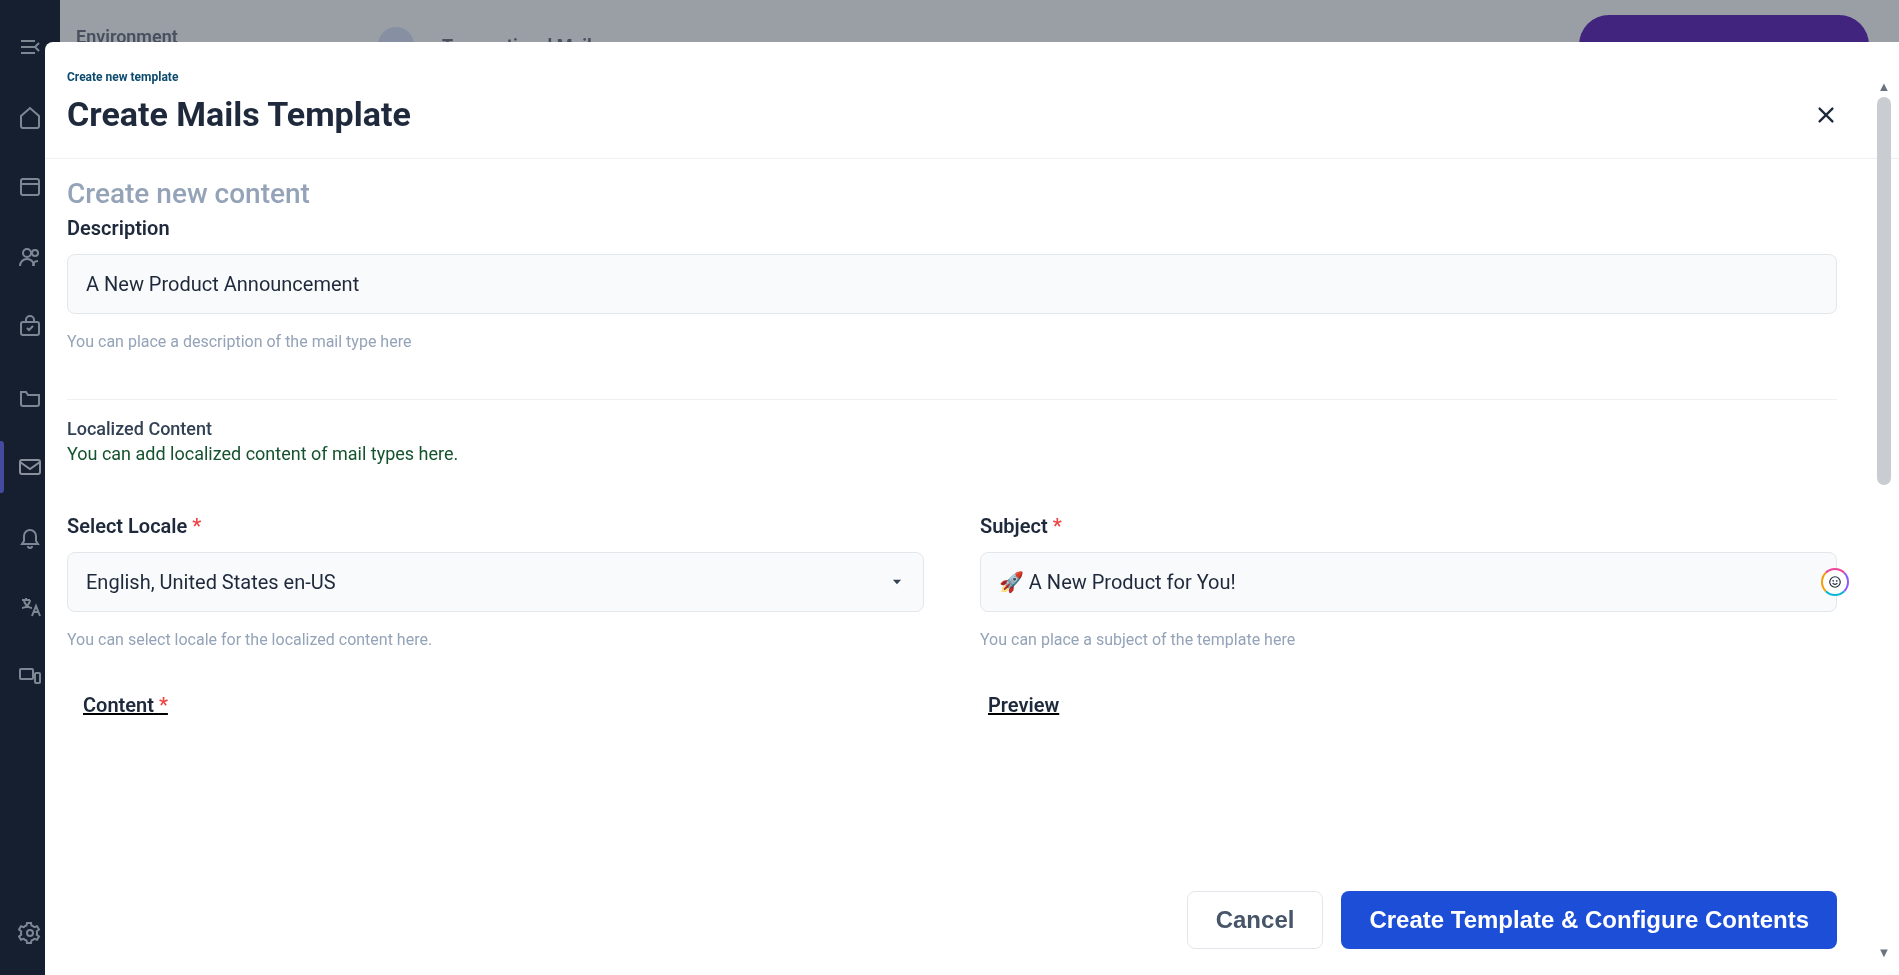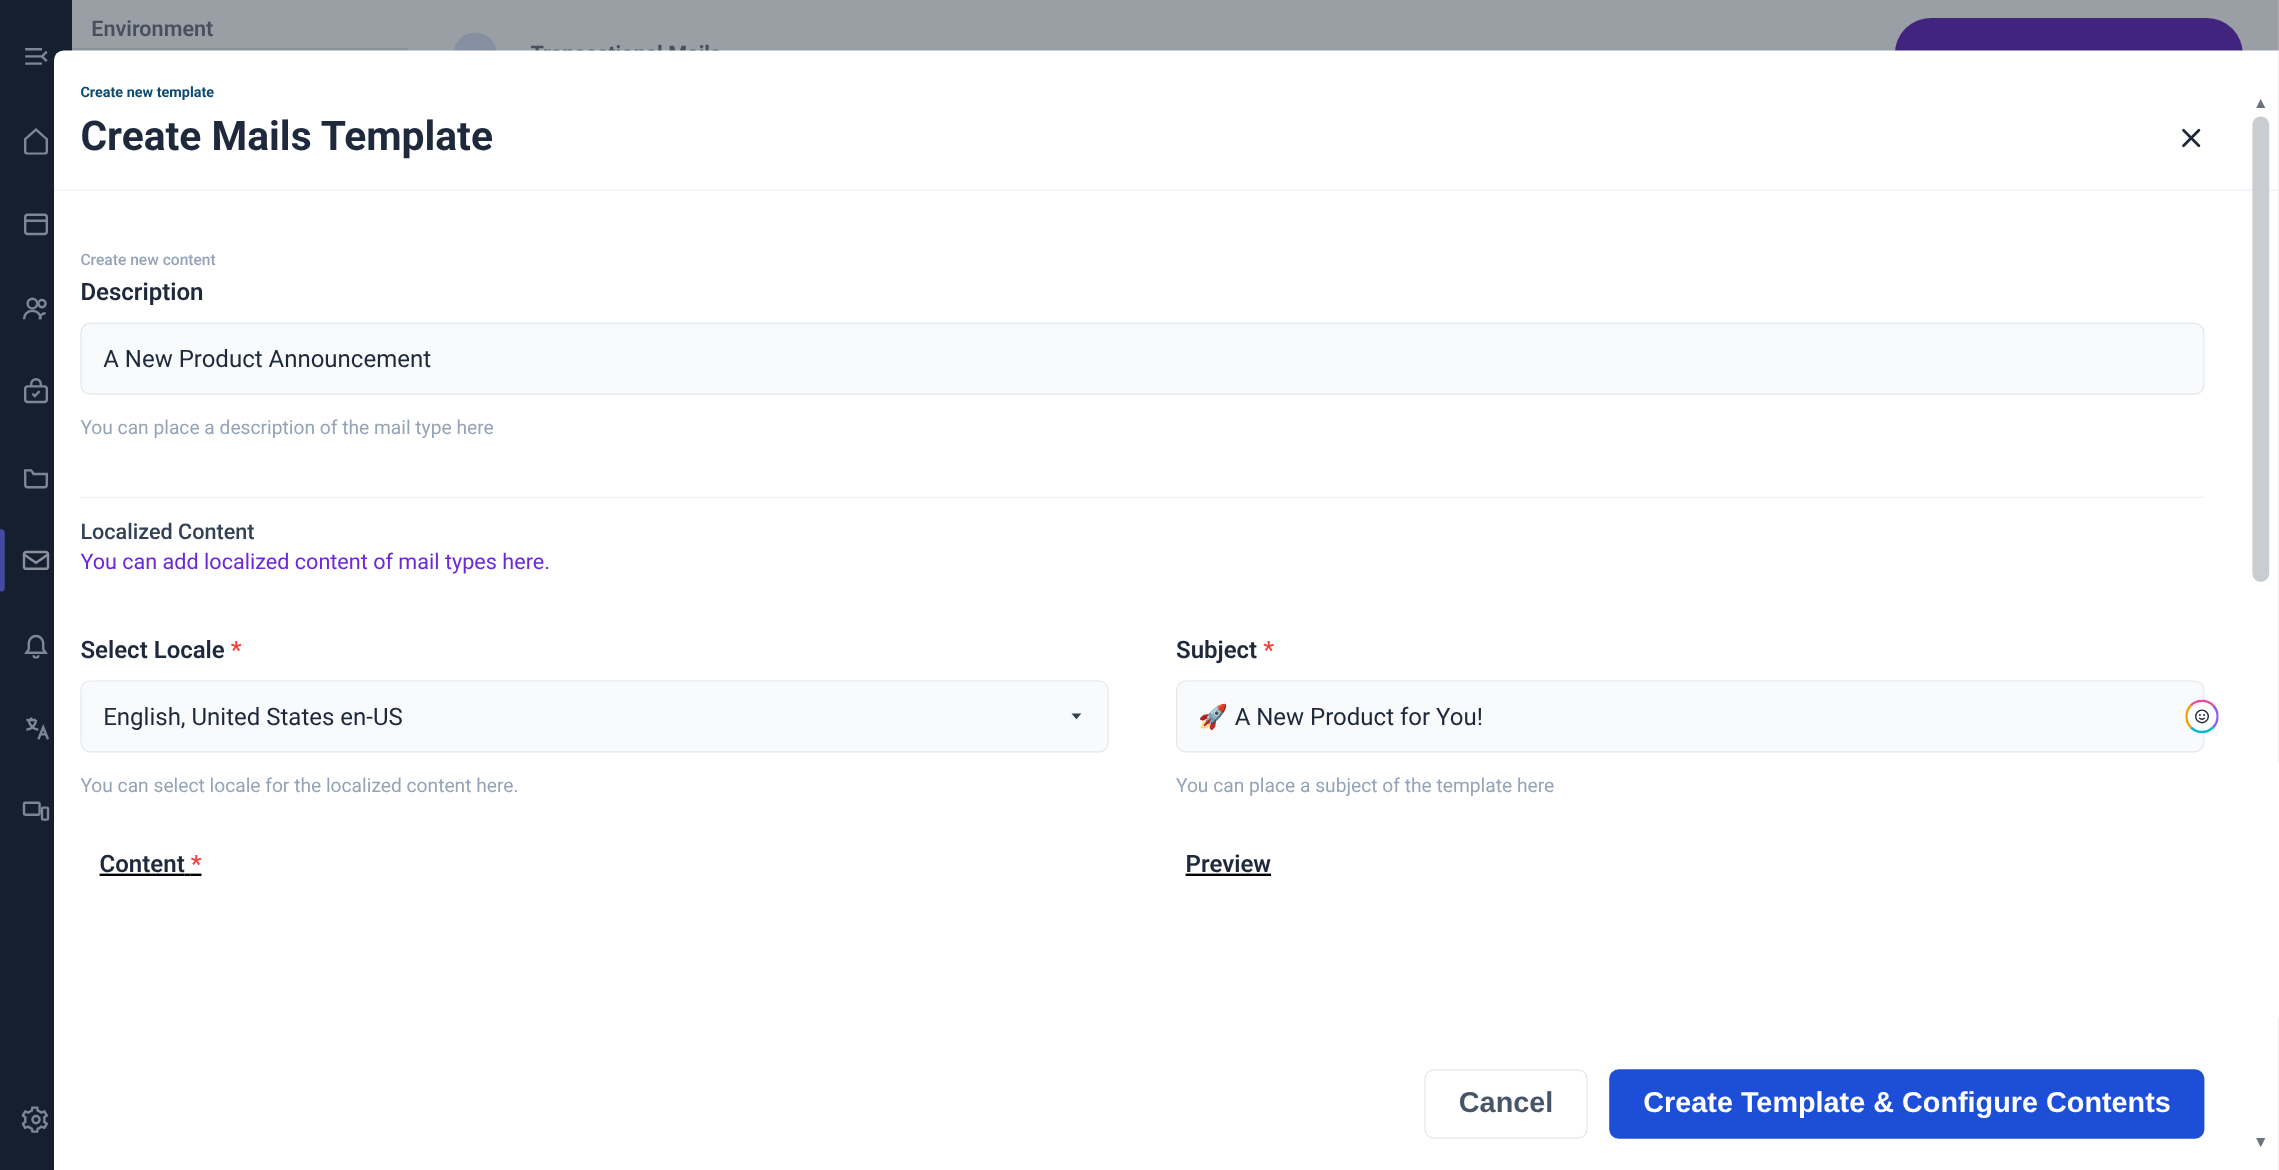--- a/index.html
+++ b/index.html
@@ -4,21 +4,21 @@
 <style>
   * { box-sizing: border-box; margin: 0; padding: 0; }
   html, body { width: 1899px; height: 975px; font-family: -apple-system, BlinkMacSystemFont, "Segoe UI", Roboto, Helvetica, Arial, sans-serif; overflow: hidden; background:#f0f0f0;}
   
   
   .bg-app { position:absolute; inset:0; background:#fff; }
   .bg-sidebar { position:absolute; left:0; top:0; bottom:0; width:60px; background:#0e1929; display:flex; flex-direction:column; align-items:center; padding-top:35px; gap:46px;}
   .bg-sidebar .ic { width:24px; height:24px; color:#cbd5e1; display:flex; align-items:center; justify-content:center;}
   .bg-sidebar .ic.active{ position:relative;}
   .bg-sidebar .ic.active::before{ content:""; position:absolute; left:-18px; top:-14px; bottom:-14px; width:4px; background:#6366f1; border-radius:0 3px 3px 0;}
-  .bg-env { position:absolute; left:60px; top:0; width:280px; height:42px; border-bottom:2px solid #e5e7eb; padding:14px 16px; color:#6b7280; font-weight:600; font-size:18px; background:#fff;}
+  .bg-env { position:absolute; left:60px; top:12px; width:280px; height:42px; border-bottom:2px solid #e5e7eb; padding:14px 16px; color:#6b7280; font-weight:600; font-size:18px; background:#fff;}
   .bg-hdr { position:absolute; left:348px; top:0; right:0; height:90px; background:#fff; display:flex; align-items:center; padding:0 30px;}
   .bg-hdr .circ{ width:36px;height:36px;border-radius:50%; background:#dde3f9; margin-right:28px;}
   .bg-hdr .t{ color:#6b7280; font-weight:700; font-size:18px;}
   .bg-hdr .btn{ margin-left:auto; background:#5b21b6; color:#a78bfa; padding:18px 24px; border-radius:40px; font-weight:600;width:290px;height:60px;}
   .bg-invite { position:absolute; left:90px; bottom:0; width:225px; height:52px; background:#1397a6; border-radius:8px;}
   
   .bg-dim { position:absolute; inset:0; background:rgba(31,41,55,0.45);}
   
   
   .modal-wrap{ position:absolute; left:45px; top:42px; right:0; bottom:0; background:#fff; border-radius:8px 0 0 0; display:flex;}
@@ -27,37 +27,37 @@
   .scroll-track .arr{ font-size:13px; color:#6b7280; line-height:1;}
   .scroll-thumb{ position:absolute; right:8px; top:55px; width:14px; height:388px; background:#c9ccd1; border-radius:8px;}
   
   .modal-head{ padding:0 62px 0 22px; position:relative;}
   .breadcrumb{ font-size:12px; font-weight:700; color:#0c4a6e;}
   .title{ font-size:34px; font-weight:700; color:#1e293b; margin-top:10px;}
   .close{ position:absolute; right:58px; top:30px; width:30px; height:30px; cursor:pointer; display:flex; align-items:center; justify-content:center;}
   .hr{ height:1px; background:#eef0f3; margin:24px 0 0 0;}
   
   .section{ padding:18px 62px 0 22px;}
-  .sub{ font-size:13px; color:#94a3b8; font-weight:500; margin-bottom:6px;margin-top:33px;}
+  .sub{ font-size:28px; color:#94a3b8; font-weight:500; margin-bottom:6px;}
   
   .row{ display:flex; gap:56px;}
   .col{ flex:1; min-width:0;}
   .label{ font-size:20px; font-weight:600; color:#1e293b; margin-bottom:14px;}
   .req{ color:#ef4444;}
   .field{ width:100%; height:60px; background:#f9fafb; border:1px solid #e3e6eb; border-radius:8px; padding:0 18px; font-size:20px; color:#1e293b; outline:none; font-family:inherit;}
   .helper{ font-size:16px; color:#94a3b8; margin-top:18px;}
   
   .select{ position:relative;}
   .select .caret{ position:absolute; right:20px; top:50%; transform:translateY(-50%); pointer-events:none;}
   
   .block-hr{ height:1px; background:#eef0f3; margin:48px 62px 0 22px;}
   
   .local-head{ padding:18px 62px 0 22px;}
   .local-head .h{ font-size:18px; font-weight:500; color:#334155;}
-  .local-head .d{ font-size:18px; color:#6d28d9; margin-top:4px;}
+  .local-head .d{ font-size:18px; color:#14532d; margin-top:4px;}
   
   .rowgap{ margin-top:50px;}
   
   .footer{ position:absolute; right:62px; bottom:26px; display:flex; gap:18px; align-items:center;}
   .btn{ height:58px; border-radius:8px; padding:0 28px; font-size:24px; font-weight:600; cursor:pointer; display:flex; align-items:center; border:none;}
   .btn-cancel{ background:#fff; border:1px solid #e3e6eb; color:#475569;}
   .btn-primary{ background:#1d4ed8; color:#fff;}
   
   .emoji-badge{ position:absolute; right:-12px; top:50%; transform:translateY(-50%); width:28px; height:28px; border-radius:50%; background:#fff; border:2px solid; border-color:#ec4899 #8b5cf6 #06b6d4 #f59e0b; display:flex; align-items:center; justify-content:center;}
   .emoji-badge .face{width:14px;height:14px;}

